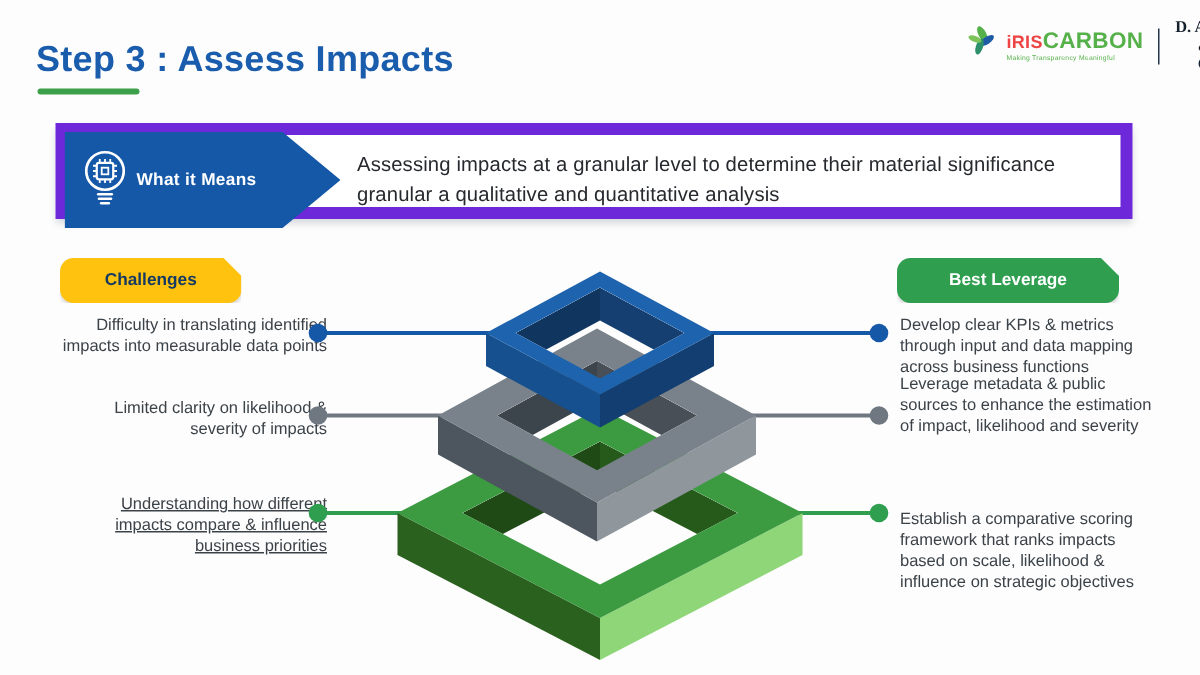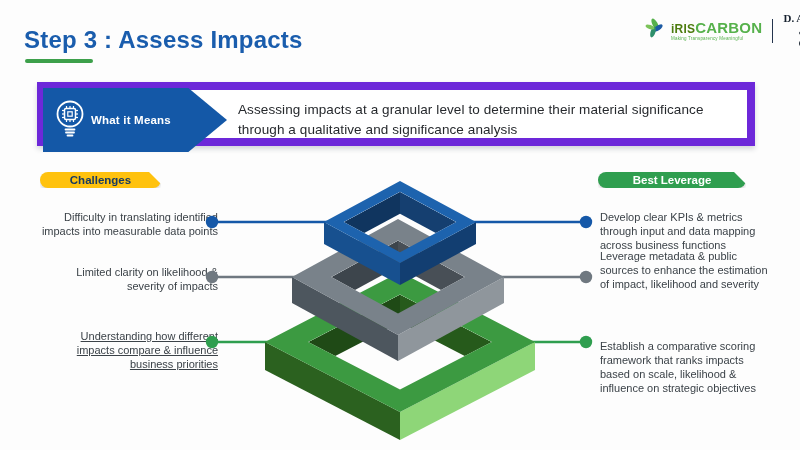--- a/index.html
+++ b/index.html
@@ -13,40 +13,40 @@
   .abs { position:absolute; }
 
   
   .page-title { left:24px; top:26px; font-size:24px; font-weight:bold; color:#1a5dad; letter-spacing:.2px; }
   .title-underline { left:25px; top:59px; width:68px; height:4px; border-radius:2px; background:#3da04b; }
 
   
   .logo-row { left:645px; top:12px; display:flex; align-items:center; gap:6px; }
   .iris-stack { display:flex; flex-direction:column; line-height:1; }
   .iris-word { font-size:12px; font-weight:bold; letter-spacing:.2px; }
-  .iris-prefix { color:#4d7c0f;margin-top:12px; }
+  .iris-prefix { color:#ef4444;margin-top:12px; }
   .iris-suffix { color:#56b14b; font-size:15px; }
   .iris-tagline { font-size:4.5px; color:#56b14b; margin-top:1.5px; letter-spacing:.2px; }
   .logo-divider { width:1.5px; height:24px; background:#24344d; margin:0 4px; }
   .carlin { font-family:"Liberation Serif", serif; font-size:11px; color:#16212e; line-height:1.15; font-weight:600; }
   .carlin .line2 { padding-left:15px; }
 
   
   .banner-box { left:37px; top:82px; width:718px; height:64px; background:#ffffff;
     border:8px solid #6d28d9; box-shadow:0 3px 5px rgba(30,40,60,.18); }
   .banner-arrow { position:absolute; left:-2px; top:-2px; width:184px; height:64px; background:#1458a7;
     clip-path:polygon(0 0, 79% 0, 100% 50%, 79% 100%, 0 100%); }
   .banner-icon { position:absolute; left:8px; top:9px; }
   .banner-label { position:absolute; left:46px; top:0; height:60px; display:flex; align-items:center;
     color:#ffffff; font-weight:bold; font-size:11.5px; letter-spacing:.2px; }
   .banner-text { position:absolute; left:193px; top:0; width:520px; height:60px; display:flex; align-items:center;
     font-size:13.5px; color:#26292d; line-height:1.5; white-space:pre-line; letter-spacing:.1px; }
 
   
-  .badge { height:16px; display:flex; align-items:center; justify-content:center;
+  .badge { height:30px; display:flex; align-items:center; justify-content:center;
     font-size:11.5px; font-weight:bold; border-radius:9px;
     clip-path:polygon(0 0, calc(100% - 12px) 0, 100% 12px, 100% 100%, 0 100%);
     box-shadow:0 2px 3px rgba(0,0,0,.15); }
   .badge-challenges { left:40px; top:172px; width:121px; background:#ffc20e; color:#173a63; }
   .badge-best { left:598px; top:172px; width:148px; background:#2f9e4f; color:#ffffff; }
 
   
   .item { font-size:11px; line-height:14px; color:#3b4248; white-space:pre-line; }
   .item-left { left:20px; width:198px; text-align:right; }
   .item-right { left:600px; width:195px; text-align:left; }
@@ -104,21 +104,21 @@
       </g>
       <g stroke="#ffffff" stroke-width="1.8" stroke-linecap="round">
         <line x1="12.5" y1="30.5" x2="21.5" y2="30.5"></line>
         <line x1="13" y1="33.5" x2="21" y2="33.5"></line>
         <line x1="14.5" y1="36.5" x2="19.5" y2="36.5"></line>
       </g>
     </svg>
   </div>
   <div class="banner-label">What it Means</div>
   <div class="banner-text">Assessing impacts at a granular level to determine their material significance
-through a qualitative and significance analysis</div>
+granular a qualitative and quantitative analysis</div>
 </div>
 
 <div class="abs badge badge-challenges">Challenges</div>
 <div class="abs badge badge-best">Best Leverage</div>
 
 <div class="abs item item-left c1">Difficulty in translating identified
 impacts into measurable data points</div>
 <div class="abs item item-left c2">Limited clarity on likelihood &amp;
 severity of impacts</div>
 <div class="abs item item-left c3">Understanding how different

